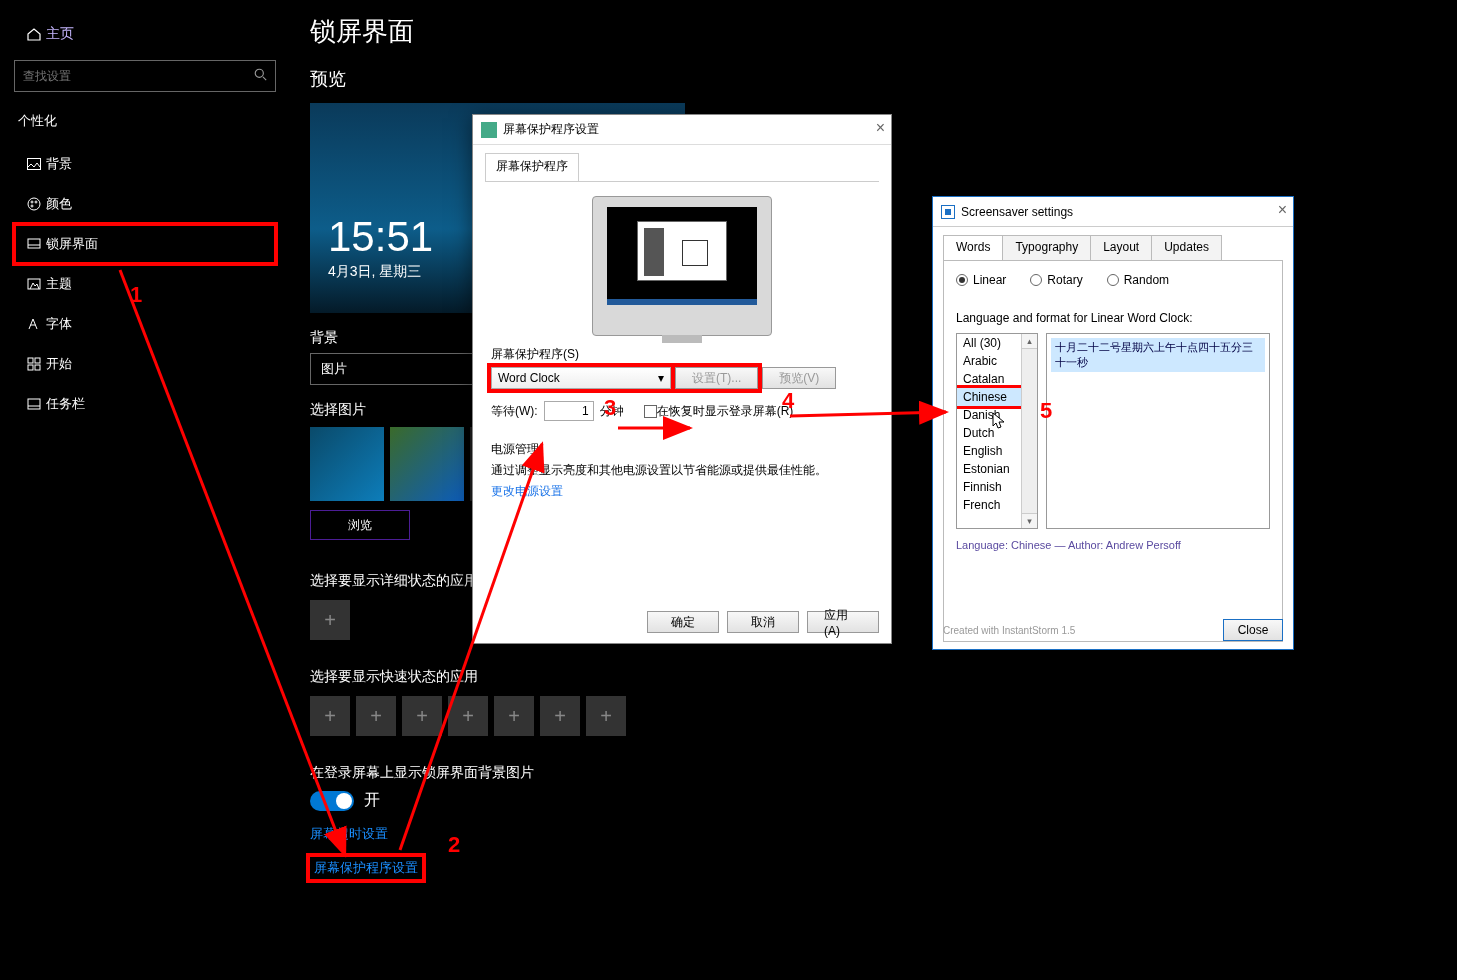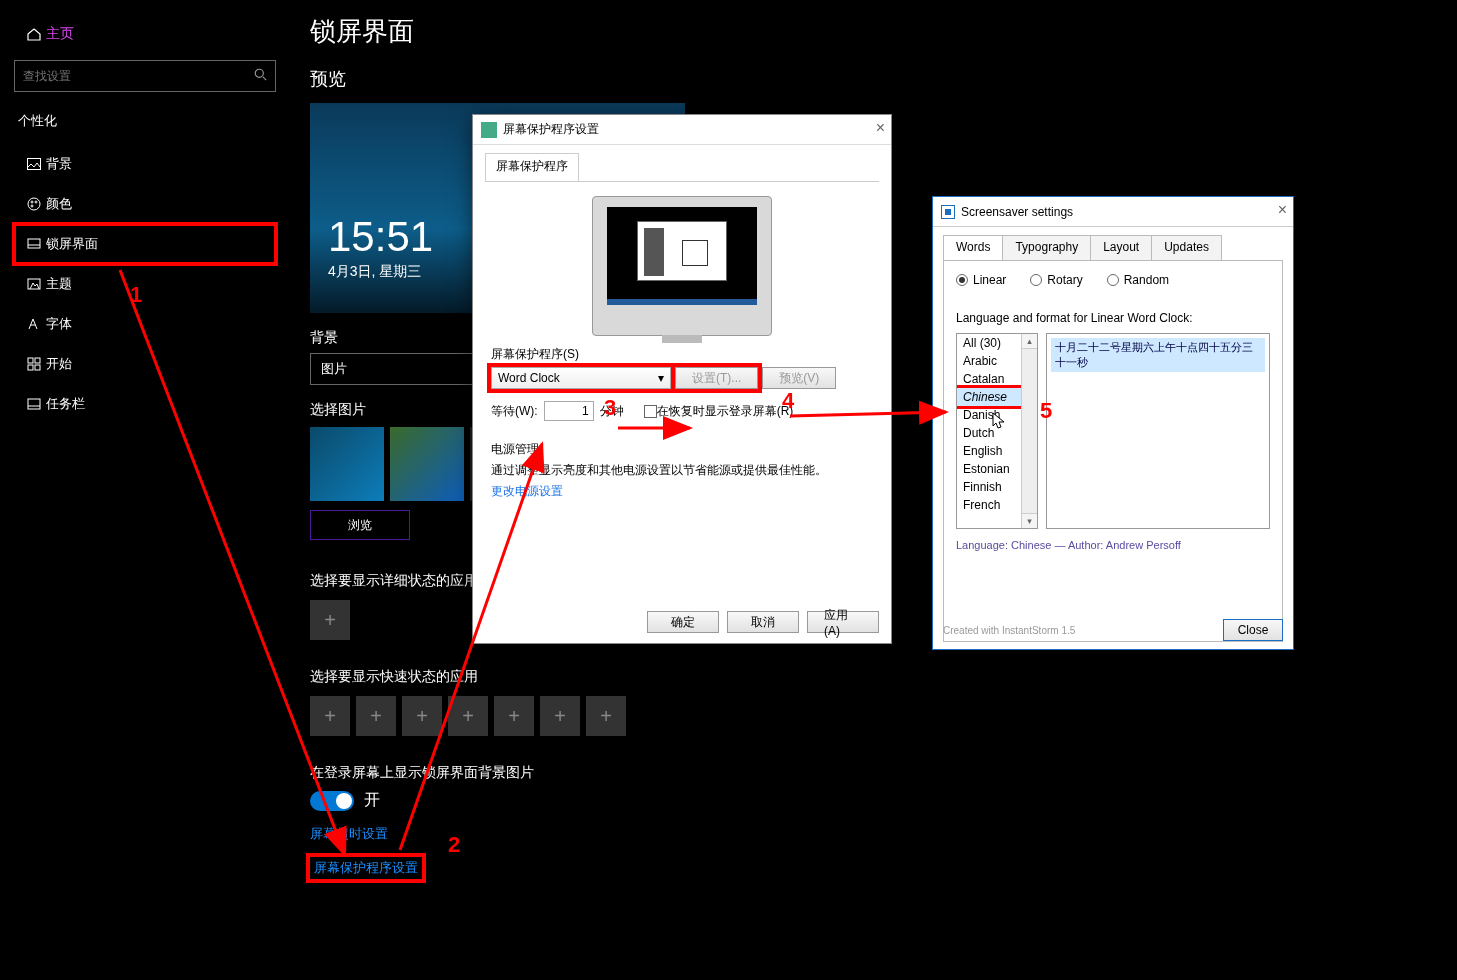--- a/index.html
+++ b/index.html
@@ -1,20 +1,20 @@
 <!DOCTYPE html>
 <html><head>
 <meta charset="utf-8">
 <style>
 * { margin:0; padding:0; box-sizing:border-box; font-family:"Segoe UI","Microsoft YaHei",sans-serif; }
 body { background:#000; width:1457px; height:980px; position:relative; overflow:hidden; color:#fff; }
 
 
 .sidebar { position:absolute; left:0; top:0; width:290px; height:100%; background:#000; padding:14px 14px; }
-.side-row { display:flex; align-items:center; height:40px; padding-left:8px; font-size:14px; color:#d946ef; }
+.side-row { display:flex; align-items:center; height:40px; padding-left:8px; font-size:14px; color:#c4b5fd; }
 .side-row.home { margin-bottom:6px; }
 .side-icon { width:24px; display:inline-flex; justify-content:center; }
 .search-wrap { display:flex; align-items:center; border:1px solid #666; height:32px; margin:4px 0 20px 0; }
 .search-wrap input { flex:1; background:transparent; border:none; color:#999; font-size:12px; padding:0 8px; outline:none; }
 .search-wrap .sicon { width:30px; text-align:center; color:#999; }
 .side-section { font-size:13px; color:#fff; margin:0 0 14px 4px; }
 .side-item { display:flex; align-items:center; height:40px; padding-left:8px; font-size:13px; color:#fff; cursor:pointer; }
 .side-item .side-icon svg { stroke:#fff; }
 .side-item.hl { outline:4px solid #f00; outline-offset:-2px; }
 
@@ -86,21 +86,21 @@
 .radio { display:flex; align-items:center; gap:5px; }
 .radio .r { width:12px;height:12px;border:1px solid #666;border-radius:50%;display:inline-flex;align-items:center;justify-content:center;}
 .radio.sel .r::after{content:"";width:6px;height:6px;background:#333;border-radius:50%;}
 .lflabel { font-size:12px; margin:24px 0 8px; }
 .lang-row { display:flex; gap:8px; }
 .lang-list { width:82px; height:196px; border:1px solid #999; font-size:12px; overflow:hidden; position:relative; }
 .lang-list .scrollbar { position:absolute; right:0; top:0; width:16px; bottom:0; background:#eee; border-left:1px solid #ccc;}
 .lang-list .scrollbar::before{content:"▴";position:absolute;top:0;left:0;right:0;text-align:center;font-size:9px;color:#666;border-bottom:1px solid #ccc;background:#f4f4f4;height:14px;line-height:14px;}
 .lang-list .scrollbar::after{content:"▾";position:absolute;bottom:0;left:0;right:0;text-align:center;font-size:9px;color:#666;border-top:1px solid #ccc;background:#f4f4f4;height:14px;line-height:14px;}
 .lang-list .li { padding:2px 6px; cursor:pointer; white-space:nowrap; width:66px; overflow:hidden; }
-.lang-list .li.sel { background:#cde8ff;font-style:italic; }
+.lang-list .li.sel { background:#cde8ff; }
 .lang-list .li.hl { outline:3px solid #f00; }
 .preview-box { flex:1; height:196px; border:1px solid #999; font-size:11px; padding:4px; color:#004; }
 .preview-box .pline { background:#cde8ff; padding:2px 4px; }
 .authorline { font-size:11px; color:#5a4aa0; margin-top:10px; }
 .dlg2-foot { position:absolute; bottom:8px; left:10px; right:10px; display:flex; align-items:center; justify-content:space-between; }
 .dlg2-foot .made { font-size:10px; color:#999; }
 .dlg2-foot .btn { width:60px; justify-content:center; border:1px solid #1a6fc4; }
 
 
 .ann-num { position:absolute; color:#f00; font-size:22px; font-weight:bold; }

